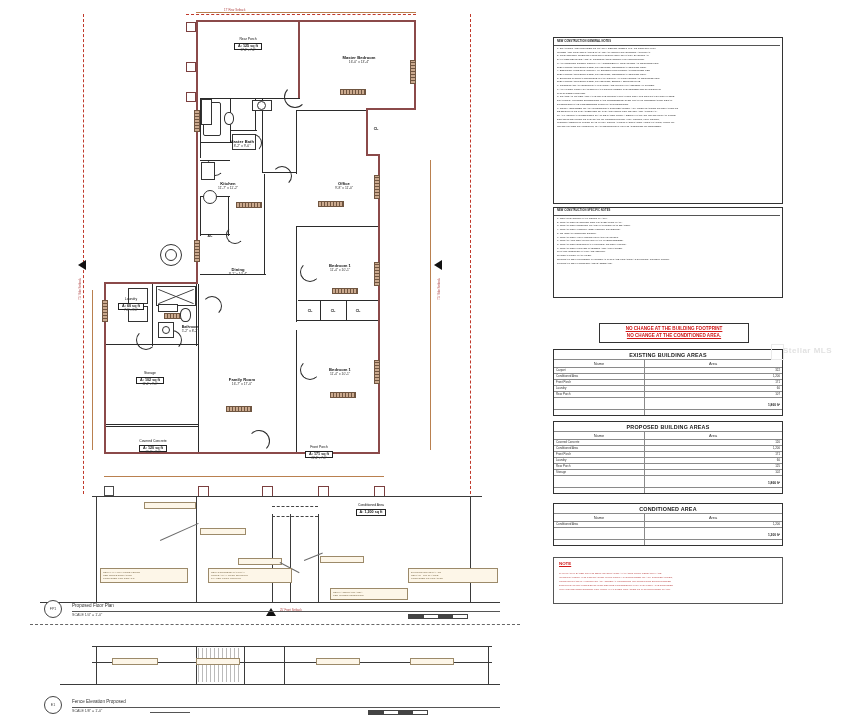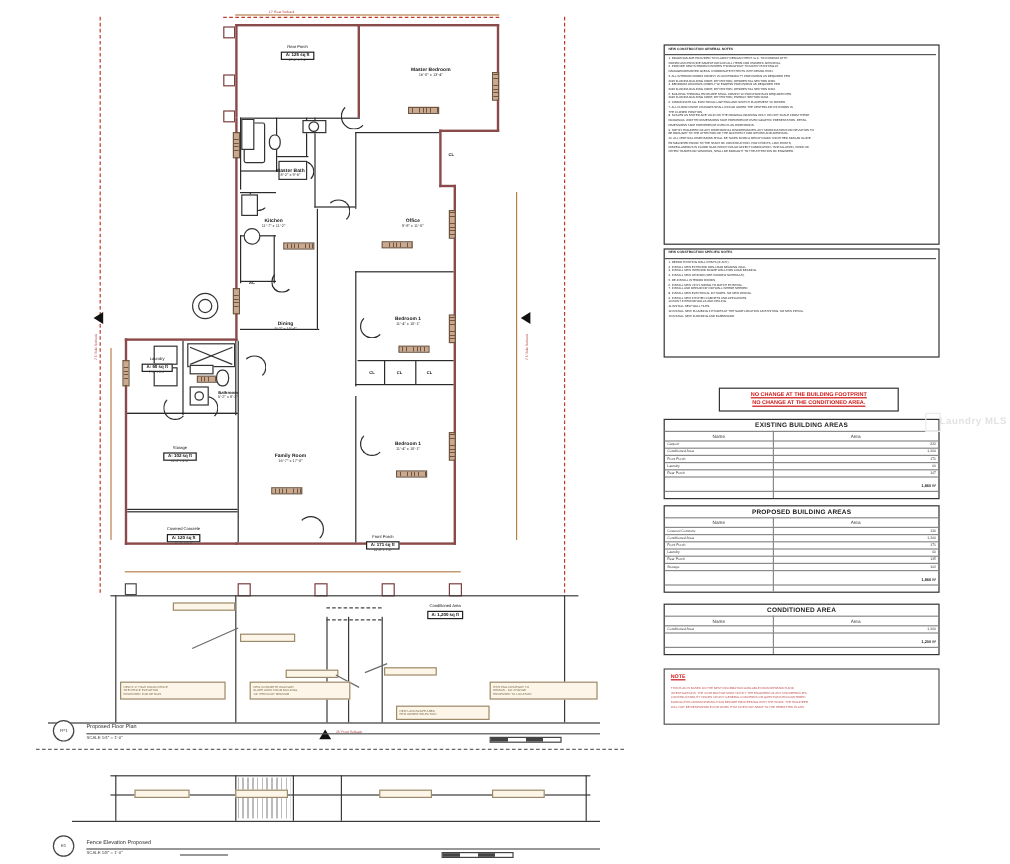--- a/index.html
+++ b/index.html
@@ -529,14 +529,14 @@
     <div class="nb" style="left:5px;top:14px;width:220px;">
       <div>THIS PLAN IS BASED ON THE BEST INFORMATION AVAILABLE FROM RESEARCH AND</div>
       <div>INVESTIGATIONS.  THE CONTRACTOR MUST NOTIFY THE ENGINEER OF ANY DISCREPANCIES,</div>
       <div>CONSTRUCTABILITY ISSUES OR ANY GENERAL CONCERNS OR QUESTIONS ENCOUNTERED</div>
       <div>DURING EXPLORATION/DEMOLITION BEFORE PROCEEDING WITH THE WORK.  THE ENGINEER</div>
       <div>WILL NOT BE RESPONSIBLE FOR WORK THAT DOES NOT ABIDE TO THE PERMITTED PLANS.</div>
     </div>
   </div>
 
   <div class="wmlogo" style="left:226px;top:344px;width:11px;height:14px;"></div>
-  <div class="watermark" style="left:238px;top:346px;">Laundry MLS</div>
+  <div class="watermark" style="left:238px;top:346px;">Stellar MLS</div>
 </div>
 
 </body></html>

